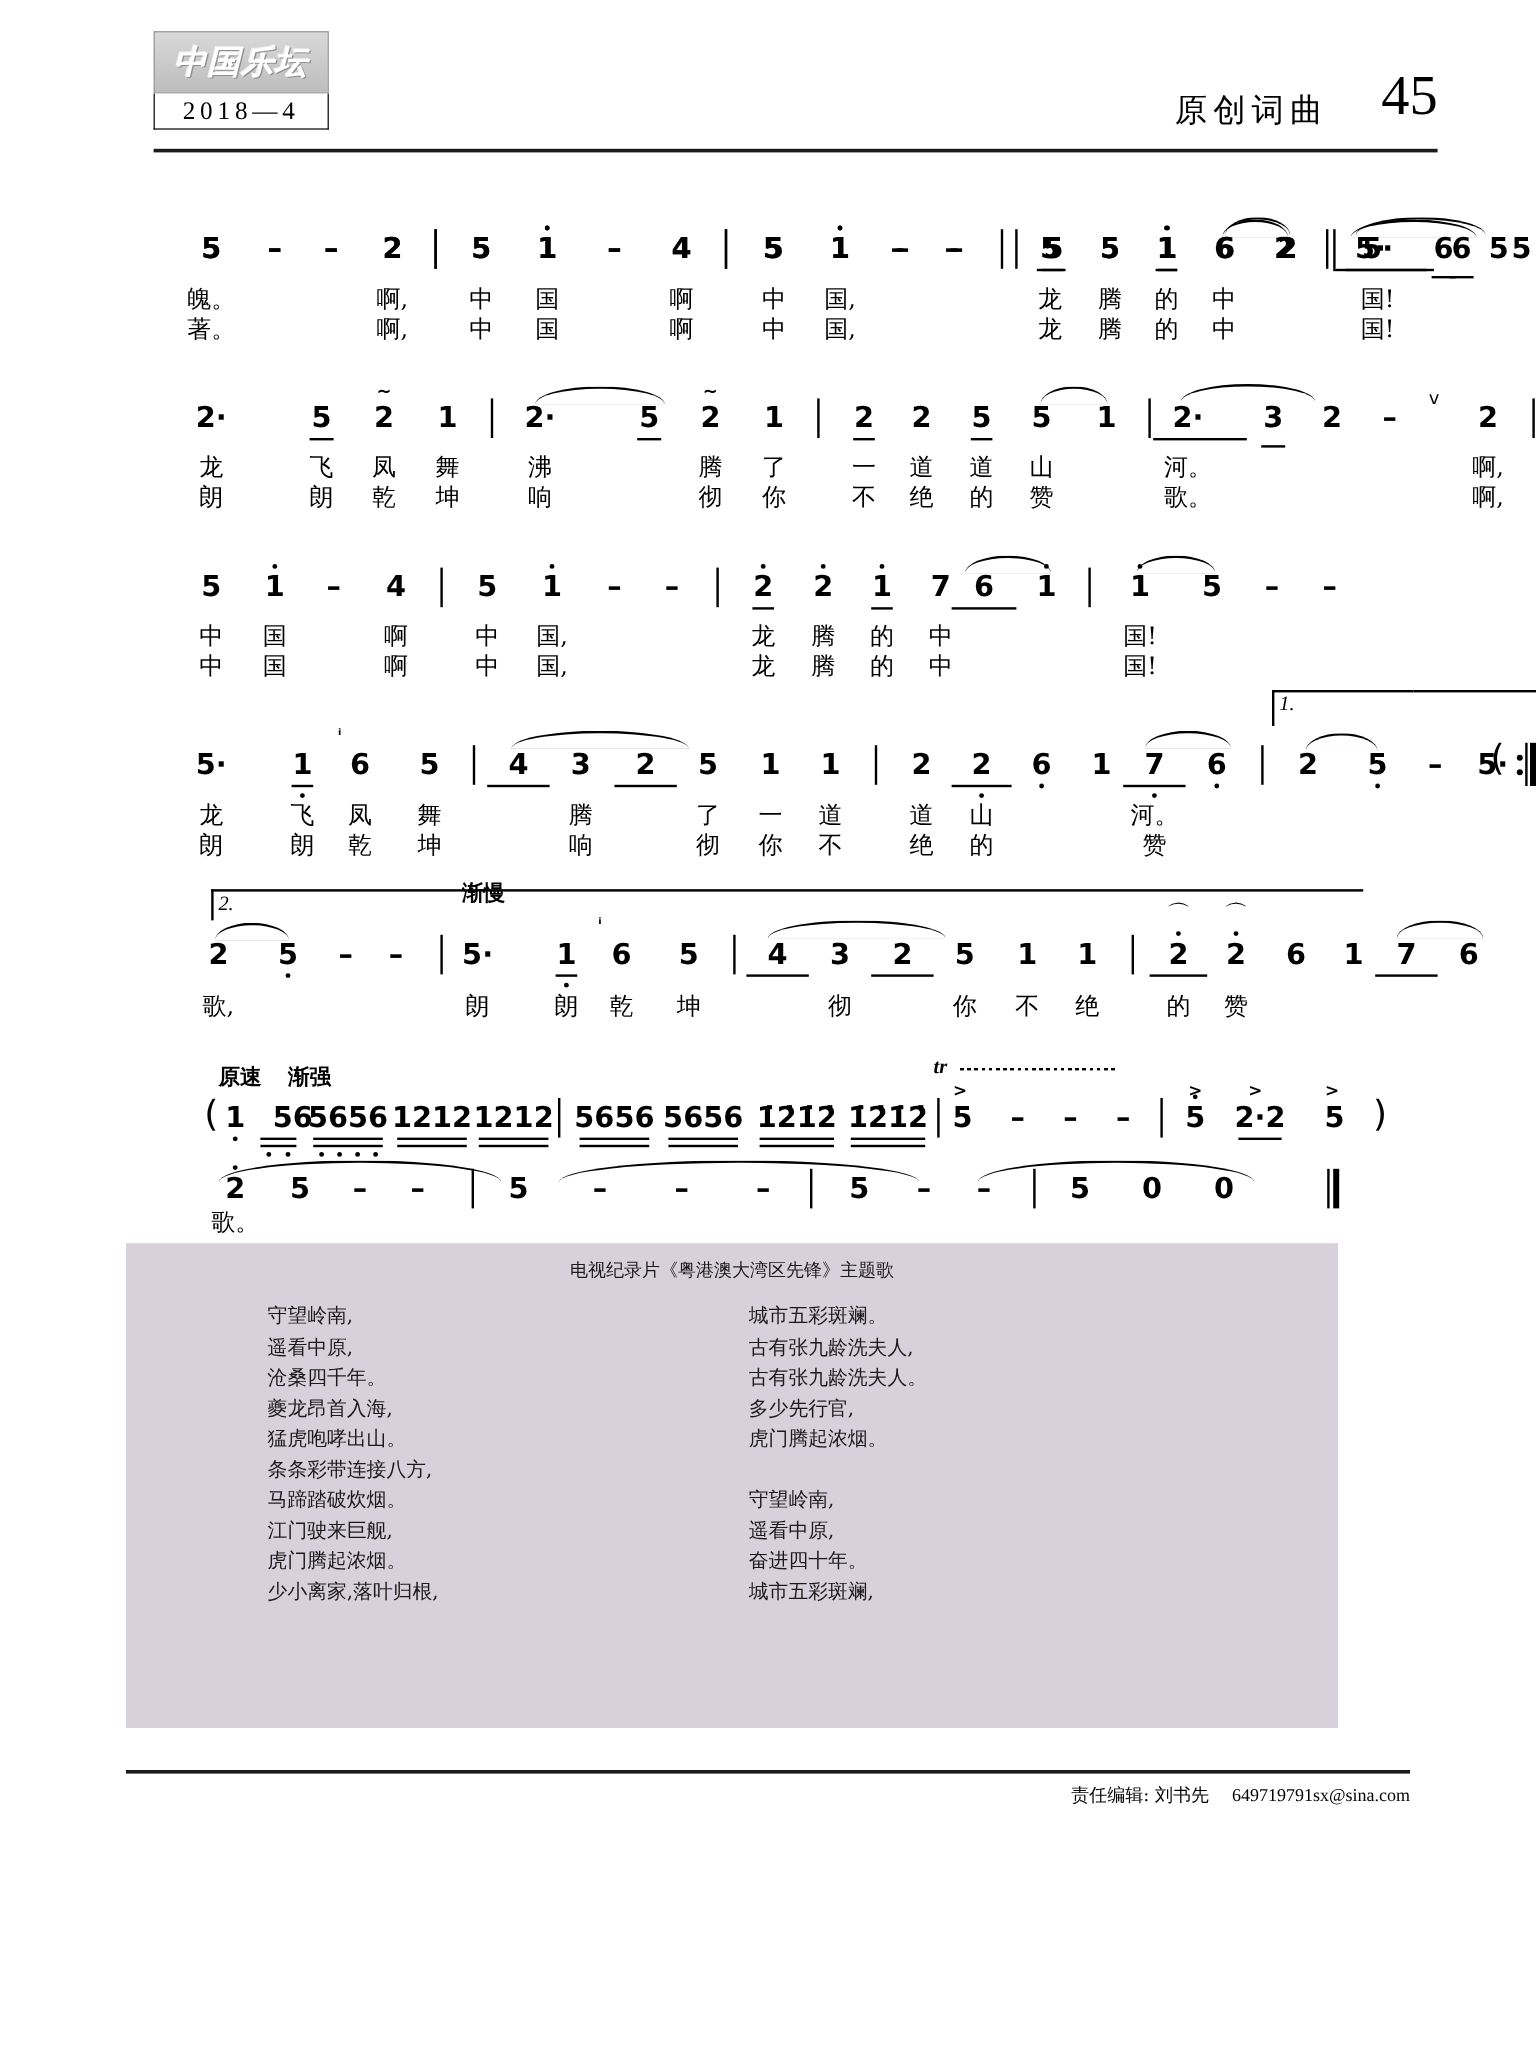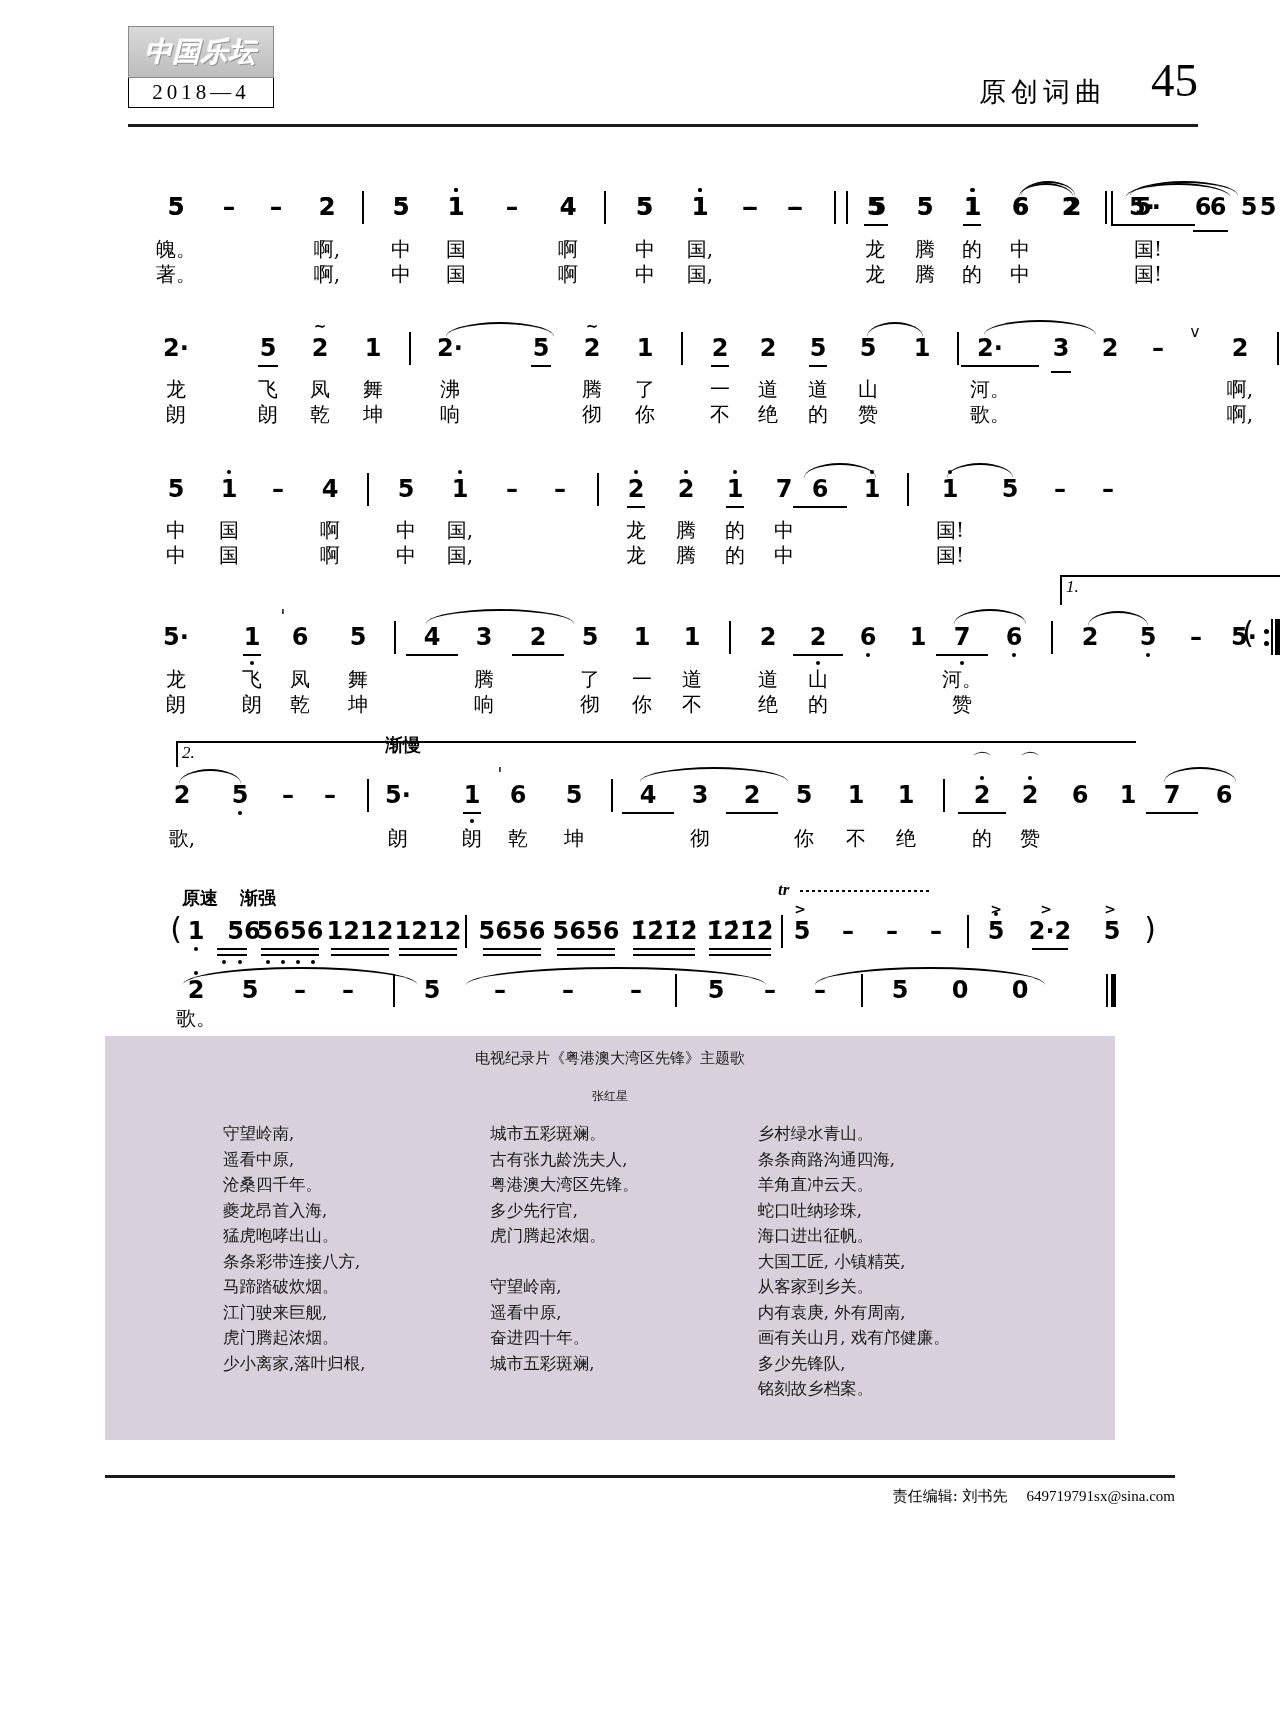--- a/index.html
+++ b/index.html
@@ -390,25 +390,23 @@
     <div class="note" style="left:1203px;top:207px;">6</div>
     <div class="beam" style="left:1203px;top:230px;width:20px;"></div>
     <div class="note" style="left:1249px;top:207px;">5</div>
 
   </div>
 
   <div style="position:absolute;left:0;top:0;width:1280px;height:0;"></div>
 
   <div class="lyric-panel">
     <div class="lp-subtitle">电视纪录片《粤港澳大湾区先锋》主题歌</div>
-    <div class="lp-author">张红星</div>
     <div class="lp-columns">
       <div class="lp-col" id="lyr-col-1"><div>守望岭南,</div><div>遥看中原,</div><div>沧桑四千年。</div><div>夔龙昂首入海,</div><div>猛虎咆哮出山。</div><div>条条彩带连接八方,</div><div>马蹄踏破炊烟。</div><div>江门驶来巨舰,</div><div>虎门腾起浓烟。</div><div>少小离家,落叶归根,</div></div>
-      <div class="lp-col" id="lyr-col-2"><div>城市五彩斑斓。</div><div>古有张九龄洗夫人,</div><div>粤港澳大湾区先锋。</div><div>多少先行官,</div><div>虎门腾起浓烟。</div><div></div><div>守望岭南,</div><div>遥看中原,</div><div>奋进四十年。</div><div>城市五彩斑斓,</div></div>
-      <div class="lp-col" id="lyr-col-3"><div>乡村绿水青山。</div><div>条条商路沟通四海,</div><div>羊角直冲云天。</div><div>蛇口吐纳珍珠,</div><div>海口进出征帆。</div><div>大国工匠, 小镇精英,</div><div>从客家到乡关。</div><div>内有袁庚, 外有周南,</div><div>画有关山月, 戏有邝健廉。</div><div>多少先锋队,</div><div>铭刻故乡档案。</div></div>
+      <div class="lp-col" id="lyr-col-2"><div>城市五彩斑斓。</div><div>古有张九龄洗夫人,</div><div>古有张九龄洗夫人。</div><div>多少先行官,</div><div>虎门腾起浓烟。</div><div></div><div>守望岭南,</div><div>遥看中原,</div><div>奋进四十年。</div><div>城市五彩斑斓,</div></div>
     </div>
   </div>
 
   <div class="footer-rule"></div>
   <div class="footer-text">
     <span>责任编辑:</span>
     <span>刘书先</span>
     &nbsp;&nbsp;
     <span class="mail">649719791sx@sina.com</span>
   </div>

